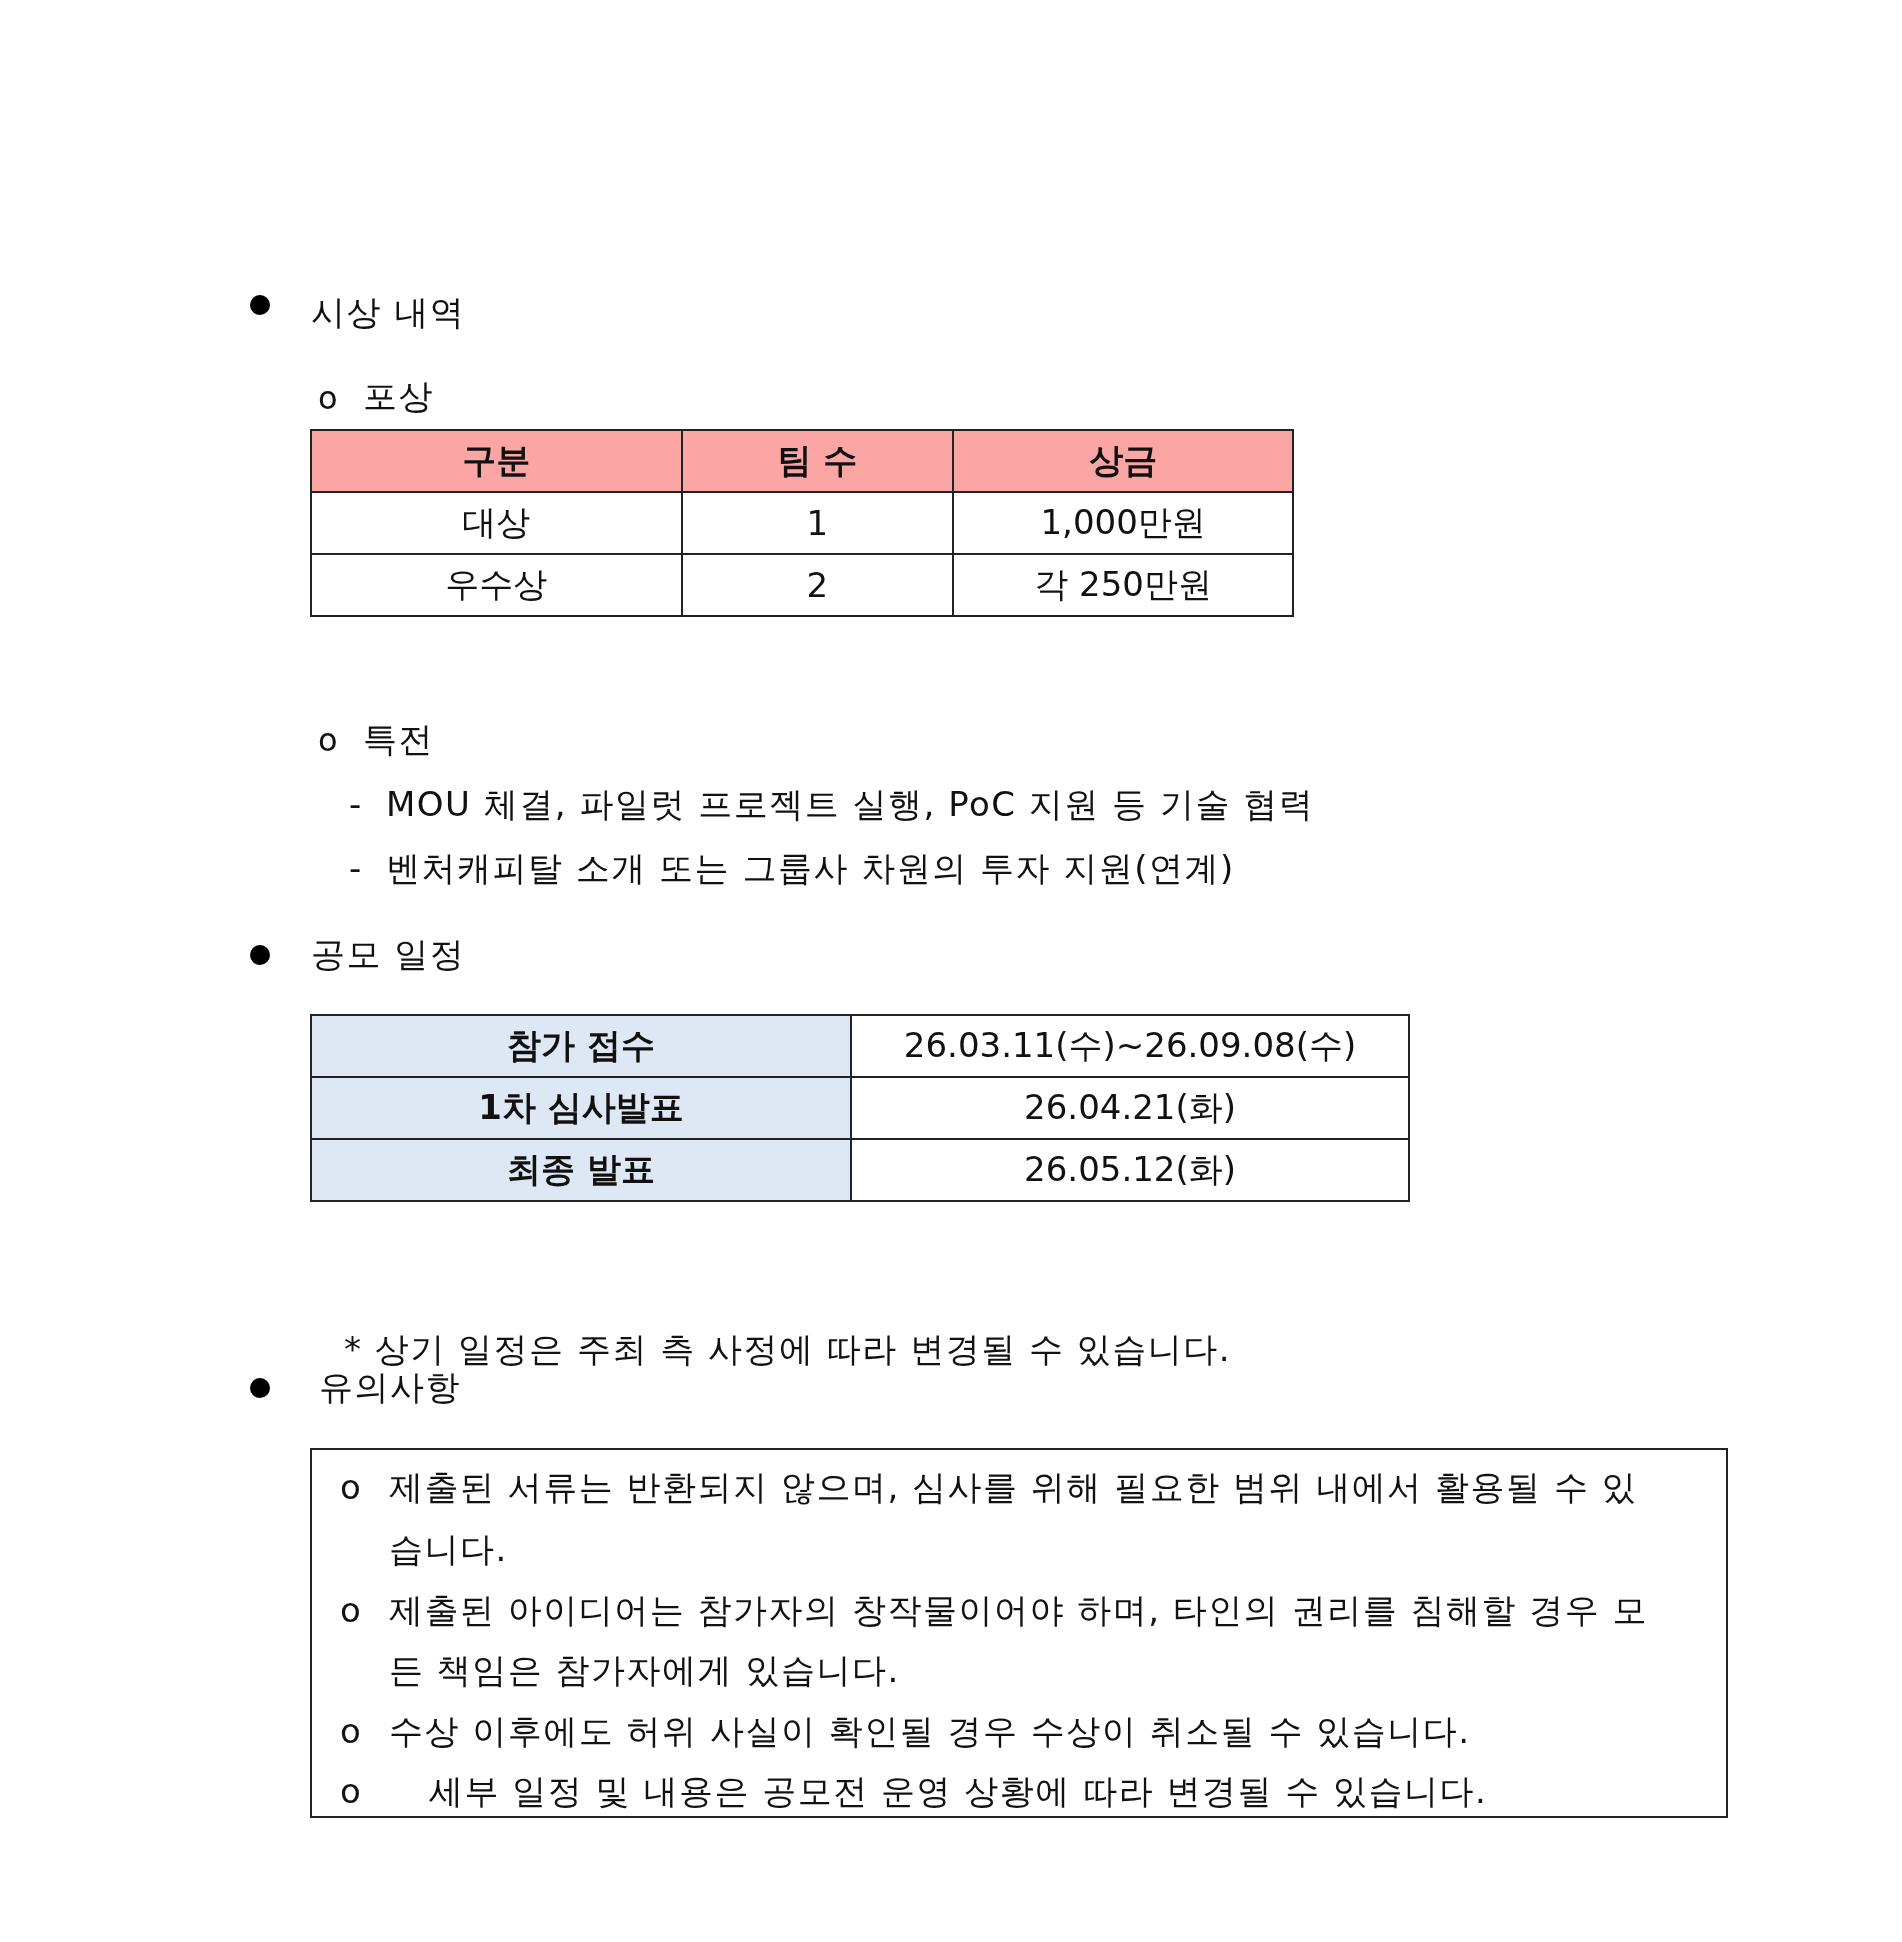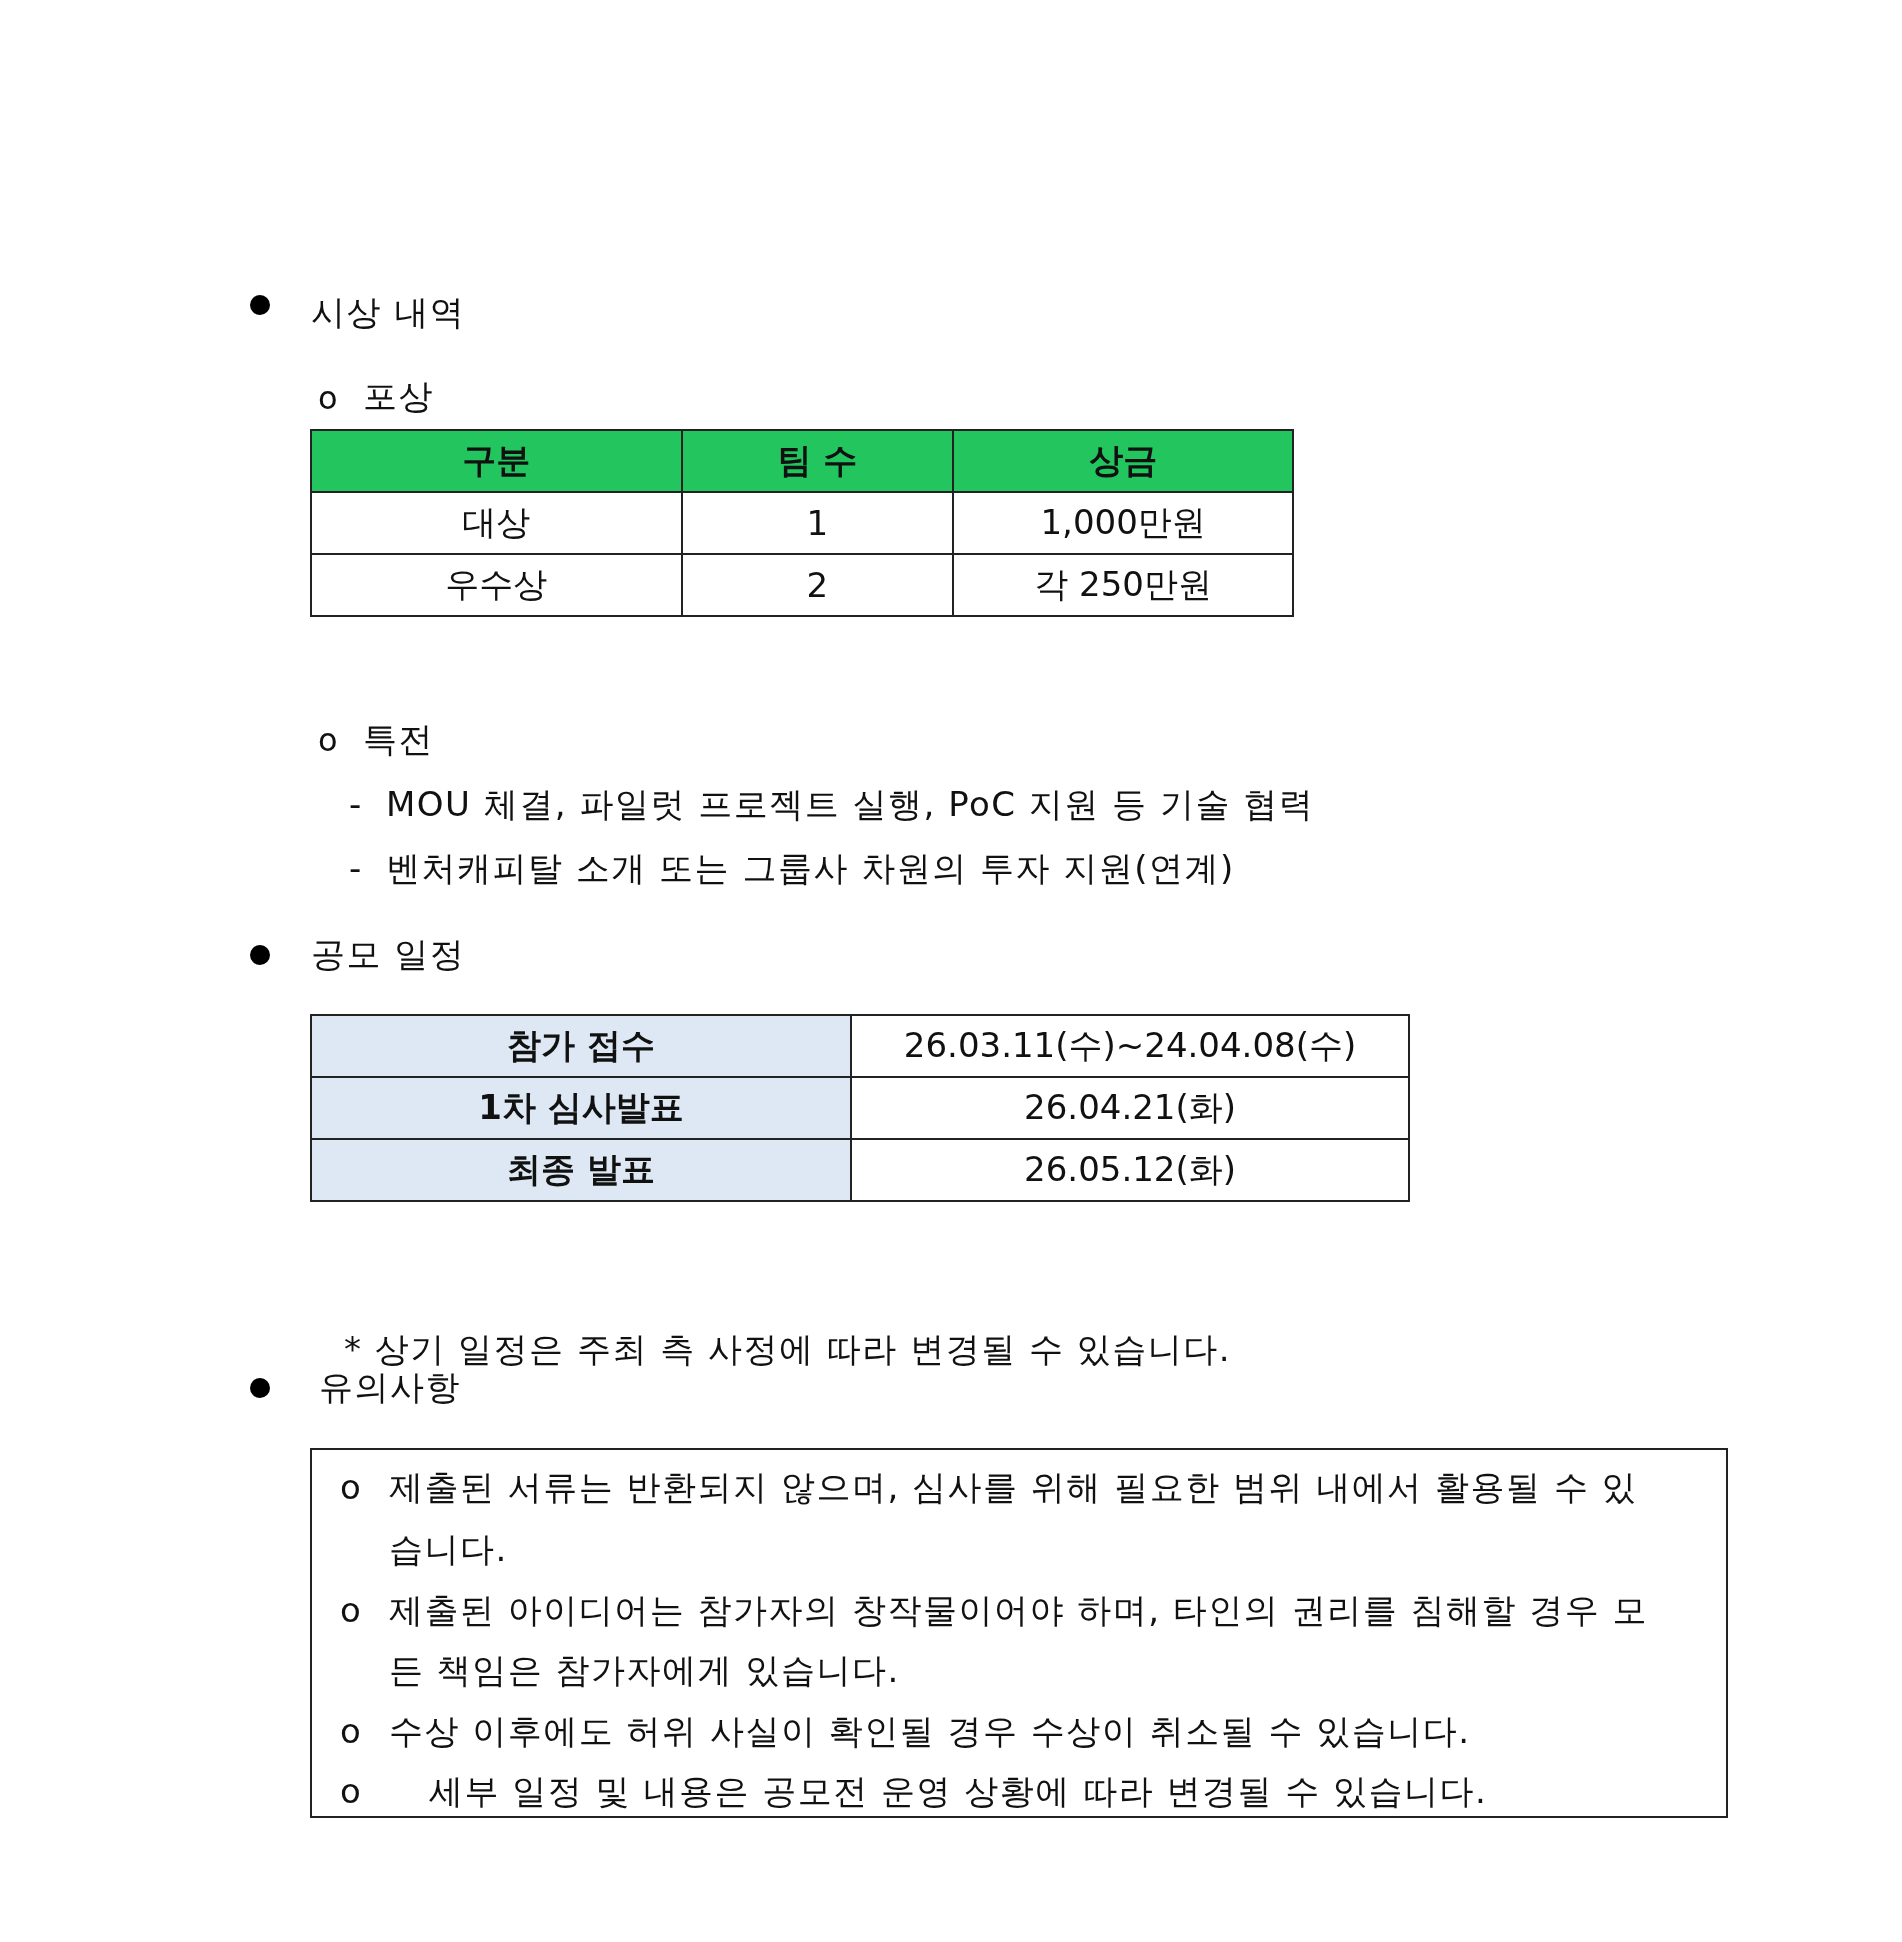--- a/index.html
+++ b/index.html
@@ -4,21 +4,21 @@
 <style>
   html, body { margin:0; padding:0; background:#ffffff; }
   body { width:1902px; height:1942px; position:relative; font-family:"DejaVu Sans","Liberation Sans",sans-serif; color:#111; }
   .abs { position:absolute; }
   .h1 { font-size:35px; line-height:46px; }
   .bullet-dot { width:20px; height:20px; border-radius:50%; background:#000; position:absolute; }
   .txt { font-size:34px; line-height:44px; white-space:nowrap; letter-spacing:1.5px; }
   .sub-o { font-size:32px; }
   table.grid { position:absolute; border-collapse:collapse; font-size:34px; }
   table.grid td, table.grid th { border:2.3px solid #222; text-align:center; padding:0; height:60px; }
-  table.grid th { background:#22c55e; font-weight:bold; }
+  table.grid th { background:#fca5a5; font-weight:bold; }
   .hdr-cell { background:#DDE8F4; font-weight:bold; }
   .notebox { position:absolute; border:2.3px solid #222; }
   .note-line { position:absolute; font-size:34px; line-height:44px; white-space:nowrap; letter-spacing:1.5px; }
 </style>
 </head>
 <body>
 
 <div class="bullet-dot" style="left:250px; top:295px;"></div>
 <div class="abs txt h1" style="left:311px; top:282px;margin-top:8px;">시상 내역</div>
 
@@ -62,21 +62,21 @@
 <div class="abs txt h1" style="left:311px; top:932px;">공모 일정</div>
 
 <table class="grid" style="left:310px; top:1014px; width:1100px;">
   <colgroup>
       <col style="width:484px">
       <col style="width:500px">
     </colgroup>
   <tbody>
       <tr>
     <td class="hdr-cell">참가 접수</td>
-    <td>26.03.11(수)~24.04.08(수)</td>
+    <td>26.03.11(수)~26.09.08(수)</td>
   </tr>
   <tr>
     <td class="hdr-cell">1차 심사발표</td>
     <td>26.04.21(화)</td>
   </tr>
   <tr>
     <td class="hdr-cell">최종 발표</td>
     <td>26.05.12(화)</td>
   </tr>
 </tbody>

